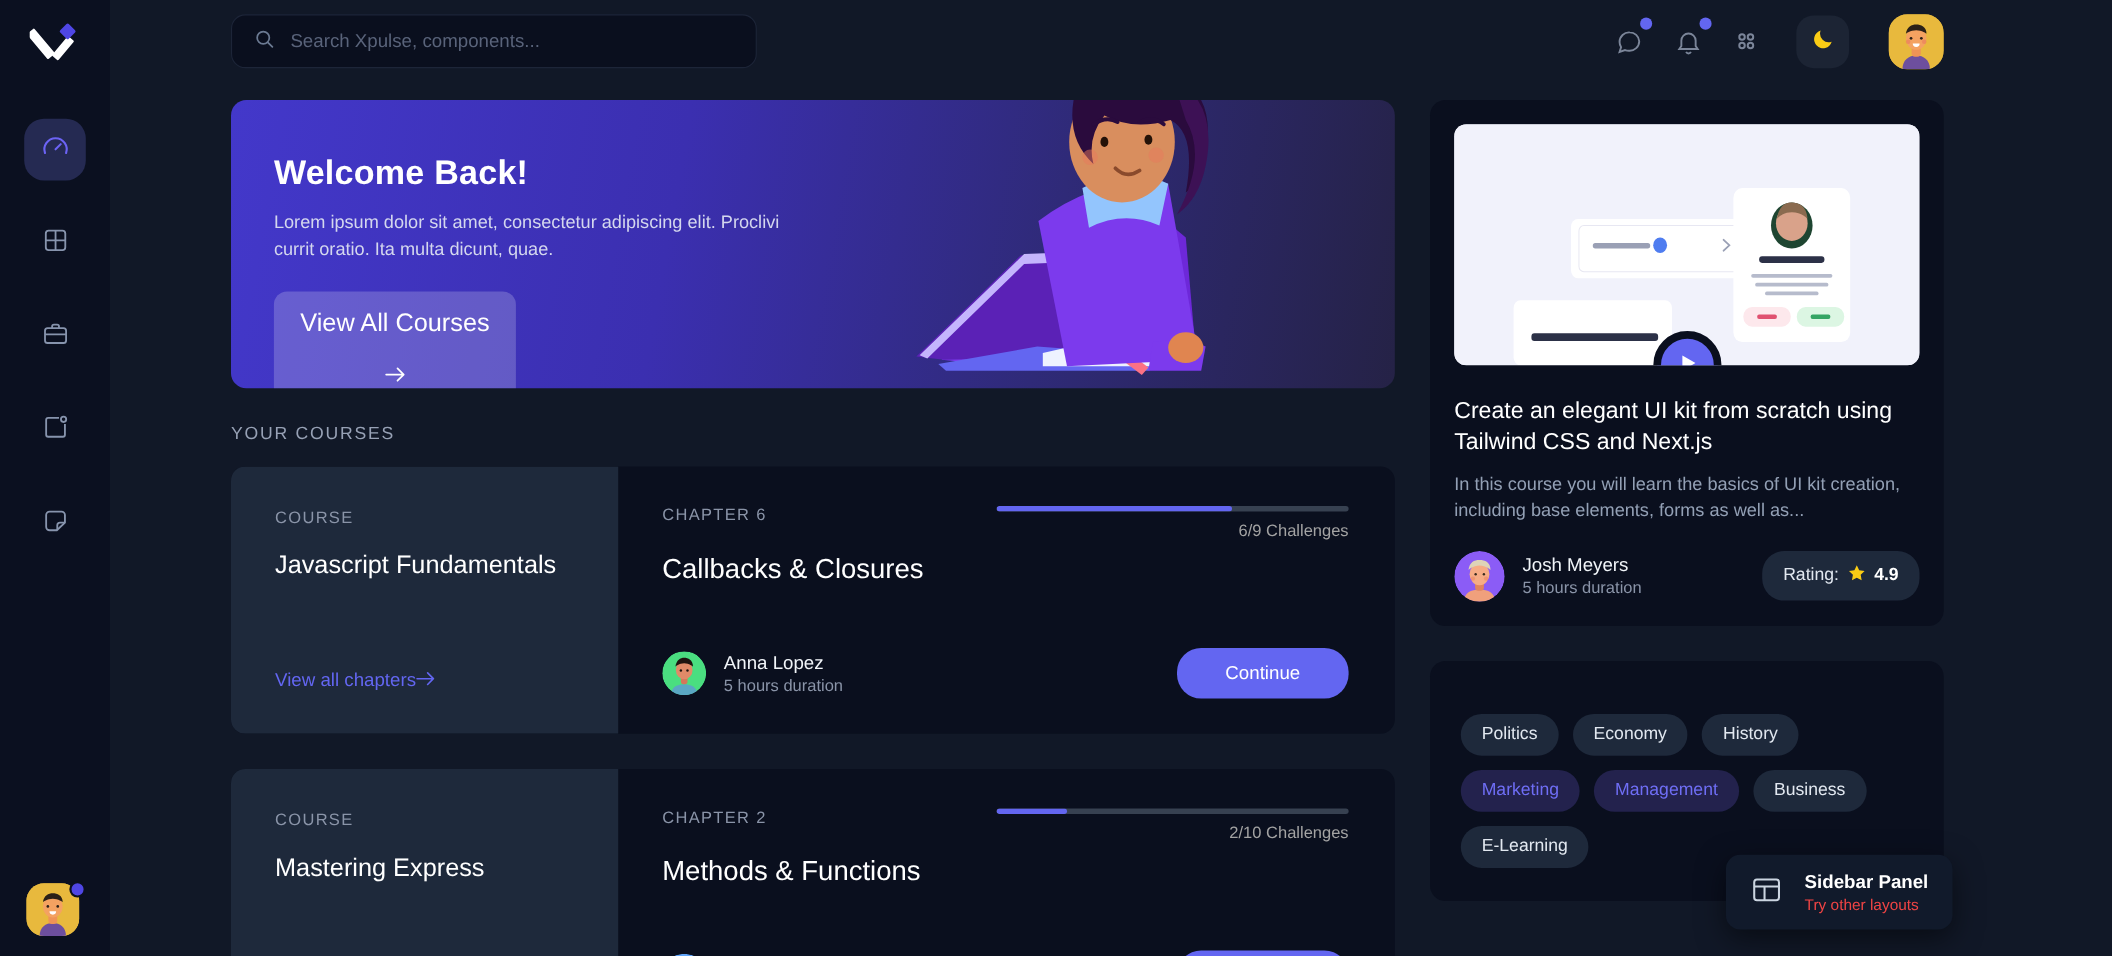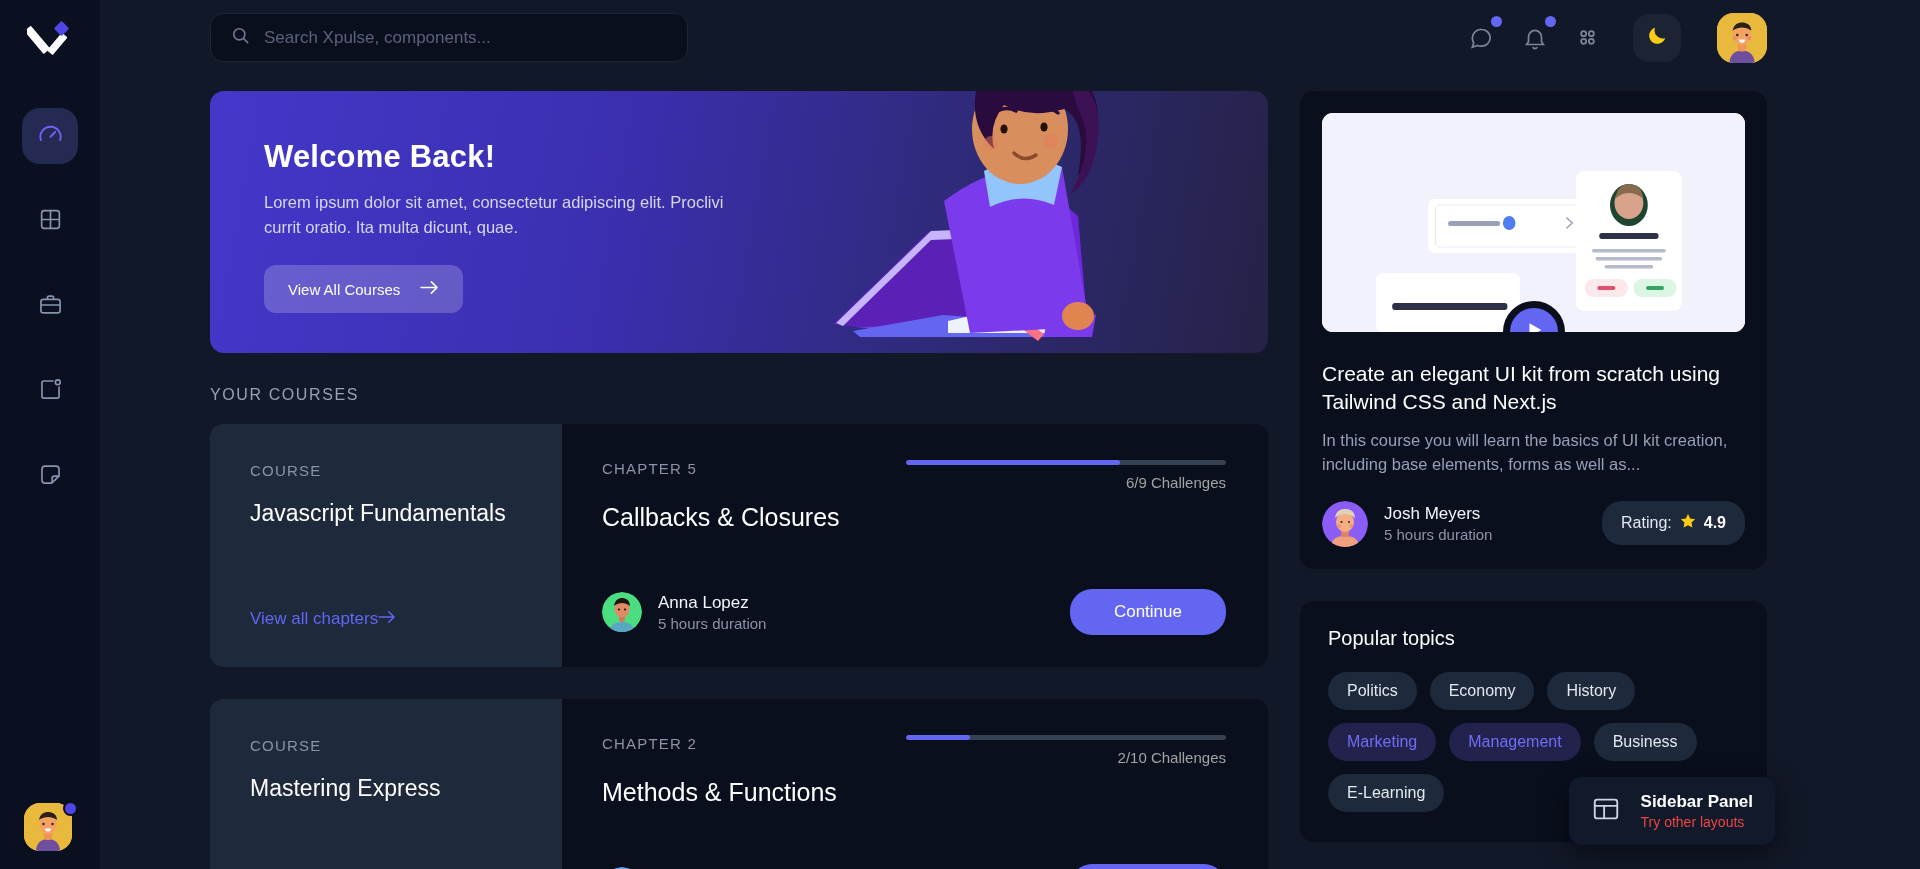--- a/index.html
+++ b/index.html
@@ -81,28 +81,29 @@
   .content { display: flex; gap: 32px; padding: 16px 54px 0 110px; }
   .col-left { width: 1058px; flex: 0 0 1058px; }
   .col-right { flex: 1; }
 
   
   .banner {
     height: 262px; border-radius: 14px; position: relative; overflow: hidden;
     background: linear-gradient(100deg, #4338ca 0%, #3b2fb0 40%, #2e2a72 72%, #232council 100%);
     background: linear-gradient(100deg, #4338ca 0%, #3b2fb0 38%, #2f2a78 70%, #252246 100%);
   }
-  .banner-text { position: absolute; left: 54px; top: 48px; width: 500px; z-index: 3; }
+  .banner-text { position: absolute; left: 39px; top: 48px; width: 500px; z-index: 3; }
   .banner h1 { color: #ffffff; font-size: 31px; font-weight: bold; letter-spacing: .2px; }
   .banner p { color: #d4d7ee; font-size: 16.5px; line-height: 1.5; margin-top: 15px; }
   .banner-btn {
-    margin-top: 25px; display: inline-flex; align-items: flex-end; gap: 20px;
+    margin-top: 25px; display: inline-flex; align-items: center; gap: 20px;
     background: rgba(255,255,255,0.20); border: none; border-radius: 12px;
-    color: #fff; font-size: 15px; padding: 15px 24px; cursor: pointer;
+    color: #fff; font-size: 23px; padding: 15px 24px; cursor: pointer;
     font-family: "Liberation Sans", sans-serif;
+    flex-direction: column;
   }
   .banner-art { position: absolute; right: 0; bottom: 0; top: -60px; width: 520px; z-index: 2; }
 
   
   .sec-title {
     color: #97a1b5; font-size: 16px; letter-spacing: 1.6px;
     margin: 33px 0 20px 0; text-transform: uppercase;
   }
 
   
@@ -374,21 +375,21 @@
             <div class="cc-link">
               <span>View all chapters</span>
               <span>
                 <svg width="18" height="14" viewBox="0 0 20 16" fill="none" stroke="#6366f1" stroke-width="1.7" stroke-linecap="round" stroke-linejoin="round">
                   <path d="M1 8h17M12 2l6 6-6 6"></path>
                 </svg>
               </span>
             </div>
           </div>
           <div class="cc-right">
-            <div class="cc-chapter">CHAPTER 5</div>
+            <div class="cc-chapter">CHAPTER 6</div>
             <div class="cc-chapter-title">Callbacks &amp; Closures</div>
             <div class="cc-progwrap">
               <div class="cc-bar">
                 <div class="cc-bar-fill" id="pf0" style="width: 67%;"></div>
               </div>
               <div class="cc-count">6/9 Challenges</div>
             </div>
             <div class="cc-foot">
               <div class="person">
                 <div class="pav">
@@ -509,21 +510,20 @@
                 <svg width="18" height="18" viewBox="0 0 24 24" fill="#facc15">
                     <path d="M12 2.5l2.9 6.1 6.6.9-4.8 4.6 1.2 6.6L12 17.6 6.1 20.7l1.2-6.6L2.5 9.5l6.6-.9z"></path>
                   </svg>
               </span>
               <b>4.9</b>
             </div>
           </div>
         </div>
 
         <div class="topics-card">
-          <div class="topics-title">Popular topics</div>
           <div class="chips" id="chips">
               <button class="chip">Politics</button>
               <button class="chip">Economy</button>
               <button class="chip">History</button>
               <button class="chip hl">Marketing</button>
               <button class="chip hl">Management</button>
               <button class="chip">Business</button>
               <button class="chip">E-Learning</button>
             </div>
         </div>

